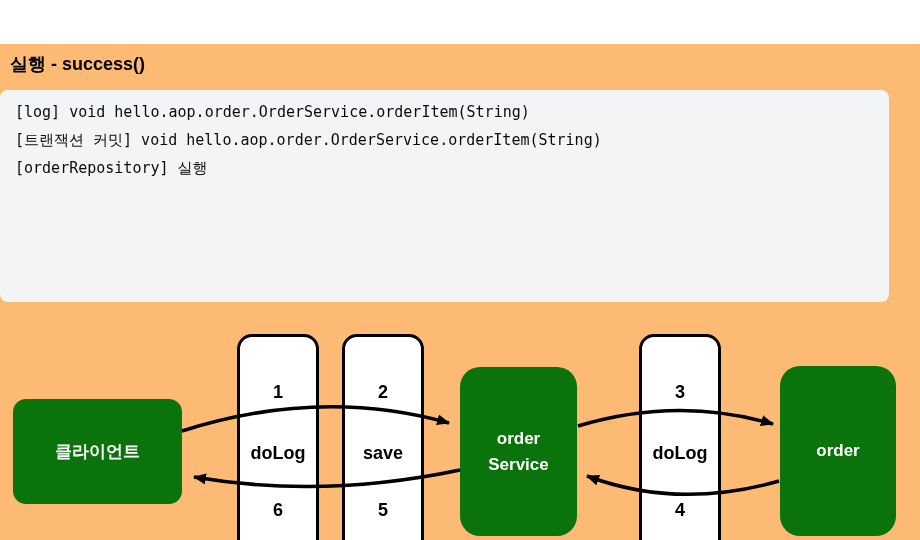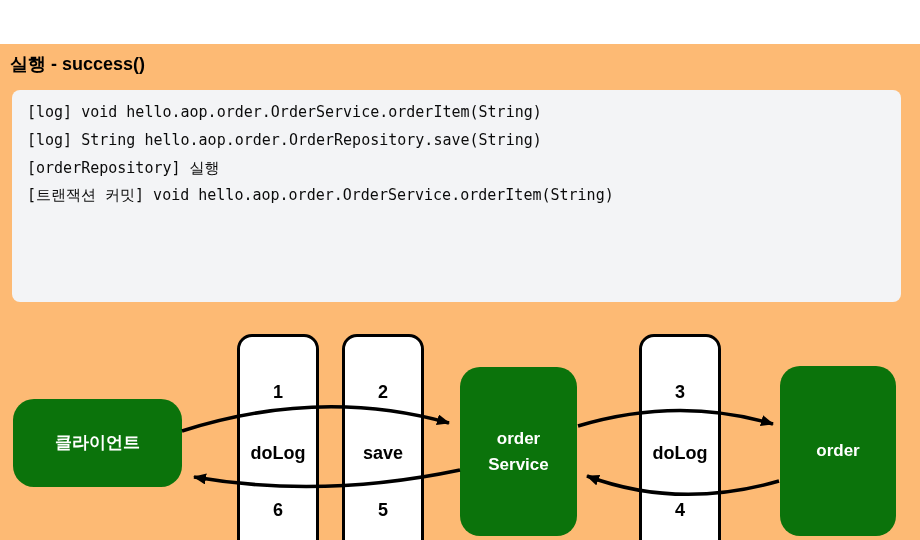--- a/index.html
+++ b/index.html
@@ -21,21 +21,21 @@
   .title {
     position: absolute;
     left: 10px;
     top: 8px;
     font-size: 18px;
     font-weight: 700;
     color: #000000;
   }
   .console {
     position: absolute;
-    left: 12px;
+    left: 0;
     top: 46px;
     width: 889px;
     height: 212px;
     background: var(--console-bg);
     border-radius: 8px;
     padding: 9px 15px;
   }
   .console .line {
     font-family: "DejaVu Sans Mono", "Liberation Mono", monospace;
     font-size: 15px;
@@ -50,21 +50,21 @@
     color: #ffffff;
     font-weight: 700;
     font-size: 17px;
     display: flex;
     flex-direction: column;
     align-items: center;
     justify-content: center;
     text-align: center;
     line-height: 26px;
   }
-  .client-box  { left: 13px;  top: 355px; width: 169px; height: 88px; border-radius: 21px; }
+  .client-box  { left: 13px;  top: 355px; width: 169px; height: 105px; border-radius: 13px; }
   .service-box { left: 460px; top: 323px; width: 117px; height: 169px; }
   .repo-box    { left: 780px; top: 322px; width: 116px; height: 170px; }
   .advisor {
     position: absolute;
     top: 290px;
     width: 82px;
     height: 237px;
     background: #ffffff;
     border: 3px solid #000000;
     border-radius: 15px;
@@ -93,23 +93,22 @@
 </style>
 </head>
 <body>
 
 <div class="page">
 
   <div class="title">실행 - success()</div>
 
   <div class="console">
     <div class="line">[log] void hello.aop.order.OrderService.orderItem(String)</div>
-    <div class="line">[log] String hello.aop.order.OrderRepository.save(String)</div>
+    <div class="line">[트랜잭션 커밋] void hello.aop.order.OrderService.orderItem(String)</div>
     <div class="line">[orderRepository] 실행</div>
-    <div class="line">[트랜잭션 커밋] void hello.aop.order.OrderService.orderItem(String)</div>
   </div>
 
   <div class="green-box client-box">
     <span>클라이언트</span>
   </div>
 
   <div class="advisor advisor-1">
     <span class="num-top">1</span>
     <span class="mid-label">doLog</span>
     <span class="num-bottom">6</span>

